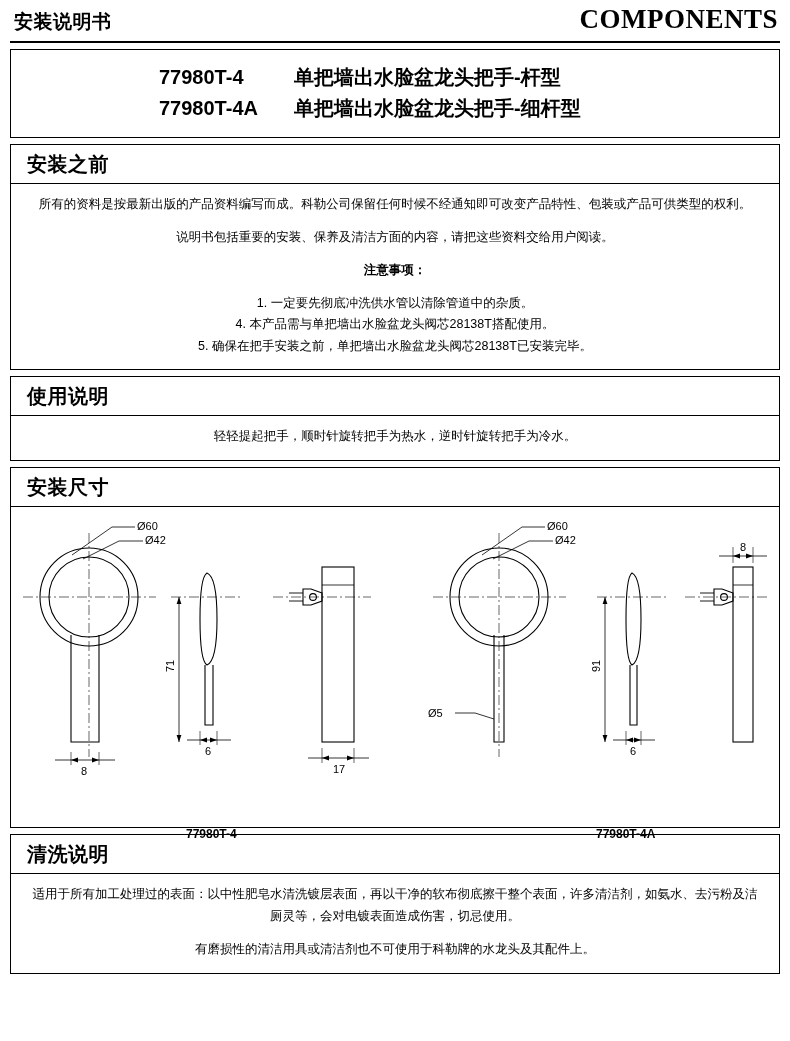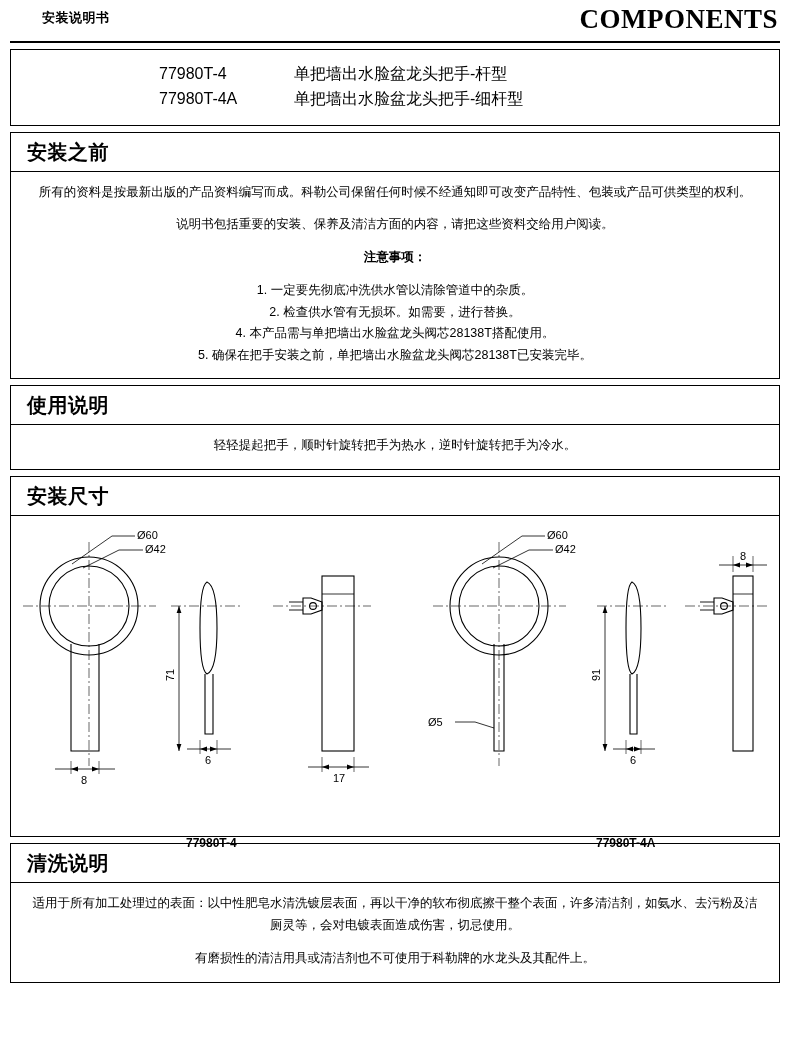--- a/index.html
+++ b/index.html
@@ -23,25 +23,24 @@
   }
 
   
   .header {
     position: relative;
     height: 34px;
     margin-top: 6px;
   }
   .header-title {
     display: inline-block;
-    font-size: 13px;
+    font-size: 19px;
     font-weight: bold;
     padding: 3px 6px 4px 4px;
     letter-spacing: 0.5px;
-    margin-left: 28px;
   }
   .header-brand {
     position: absolute;
     right: 2px;
     top: -2px;
     font-family: "Liberation Serif", serif;
     font-size: 27px;
     font-weight: bold;
     letter-spacing: 0.5px;
   }
@@ -51,22 +50,22 @@
   }
 
   
   .model-box {
     border: 1.5px solid #000;
     margin-top: 6px;
     padding: 12px 0 13px 0;
     text-align: left;
   }
   .model-row {
-    font-size: 16px;
-    font-weight: normal;
+    font-size: 20px;
+    font-weight: bold;
     line-height: 1.55;
     padding-left: 148px;
   }
   .model-row .code {
     display: inline-block;
     min-width: 135px;
   }
 
   
   .section {
@@ -148,21 +147,20 @@
   </div>
 
   <div class="section">
     <div class="section-title">安装之前</div>
     <div class="section-body">
       <p>所有的资料是按最新出版的产品资料编写而成。科勒公司保留任何时候不经通知即可改变产品特性、包装或产品可供类型的权利。</p>
       <p>说明书包括重要的安装、保养及清洁方面的内容，请把这些资料交给用户阅读。</p>
       <p class="notice-head">注意事项：</p>
       <ul class="notice-list">
         <li>1. 一定要先彻底冲洗供水管以清除管道中的杂质。</li>
-        <li>2. 检查供水管有无损坏。如需要，进行替换。</li>
         <li>4. 本产品需与单把墙出水脸盆龙头阀芯28138T搭配使用。</li>
         <li>5. 确保在把手安装之前，单把墙出水脸盆龙头阀芯28138T已安装完毕。</li>
       </ul>
     </div>
   </div>
 
   <div class="section">
     <div class="section-title">使用说明</div>
     <div class="section-body">
       <p>轻轻提起把手，顺时针旋转把手为热水，逆时针旋转把手为冷水。</p>

